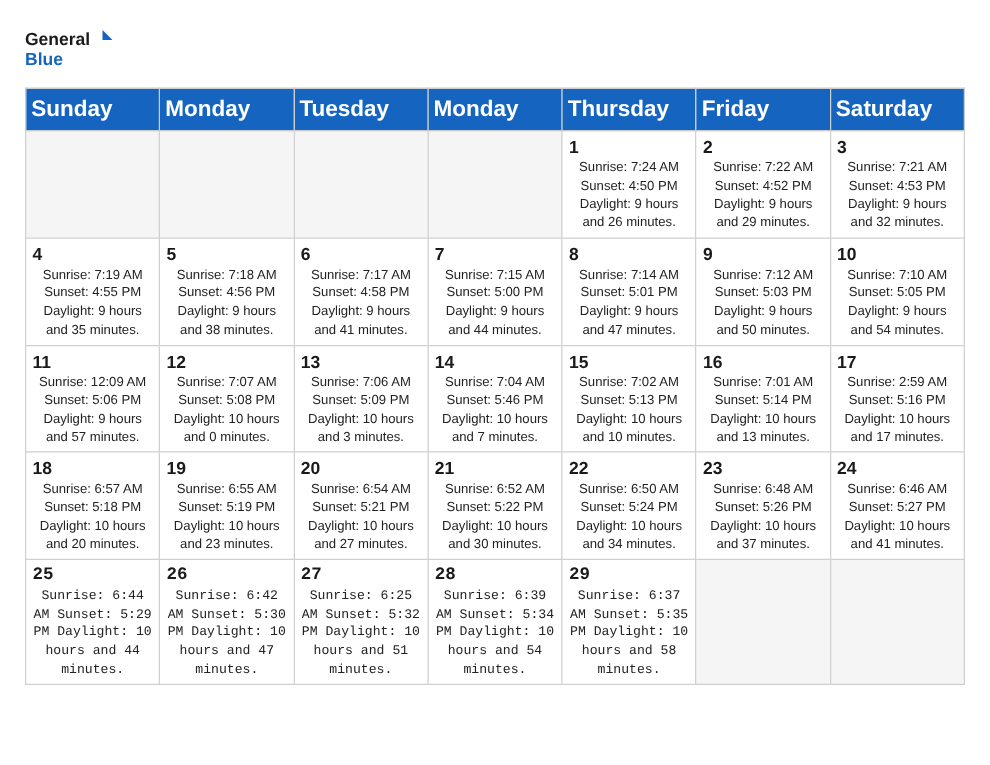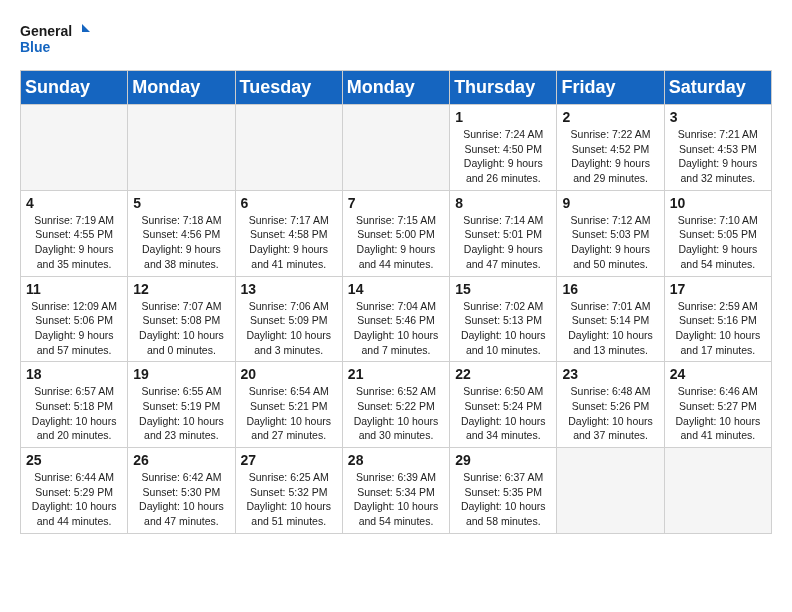--- a/index.html
+++ b/index.html
@@ -67,20 +67,21 @@
       margin-bottom: 2px;
     }
     .day-info {
       font-size: 10.5px;
       line-height: 1.4;
       color: #222;
       text-align: center;
     }
     tr:last-child td {
       height: 75px;
+      font-family: Liberation Mono, monospace;
     }
   </style>
 </head>
 <body>
 
 <div class="header">
   <div class="logo">
     <svg width="70" height="40" viewBox="0 0 70 40" xmlns="http://www.w3.org/2000/svg">
       <text x="0" y="16" font-size="14" font-weight="bold" fill="#1a1a1a" font-family="Arial">General</text>
       <text x="0" y="32" font-size="14" font-weight="bold" fill="#1565c0" font-family="Arial">Blue</text>

